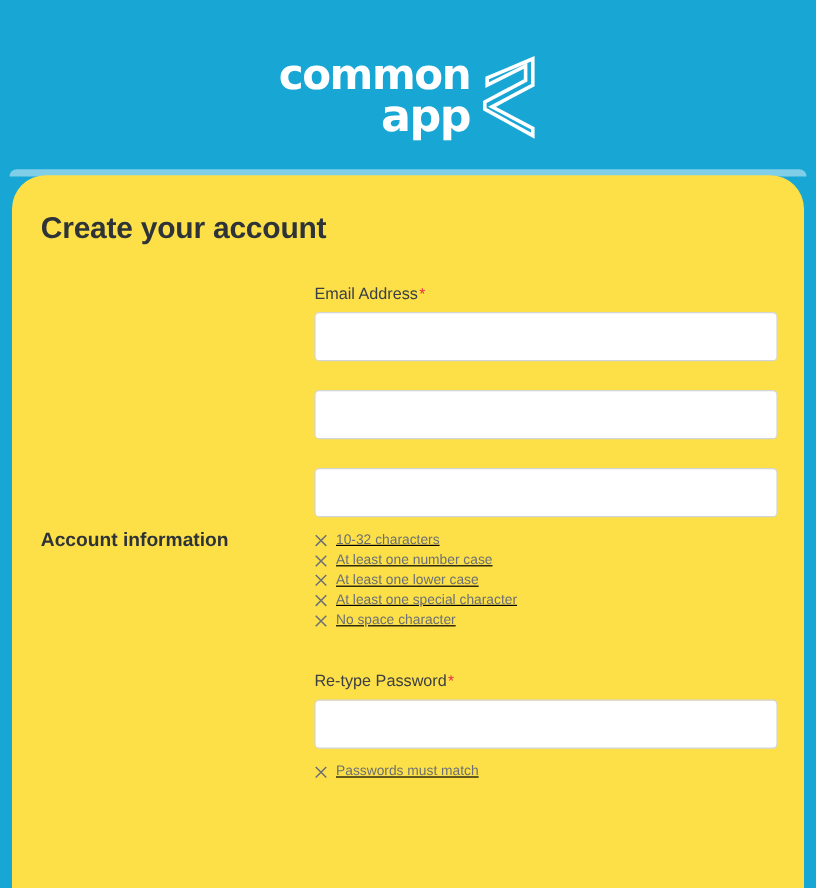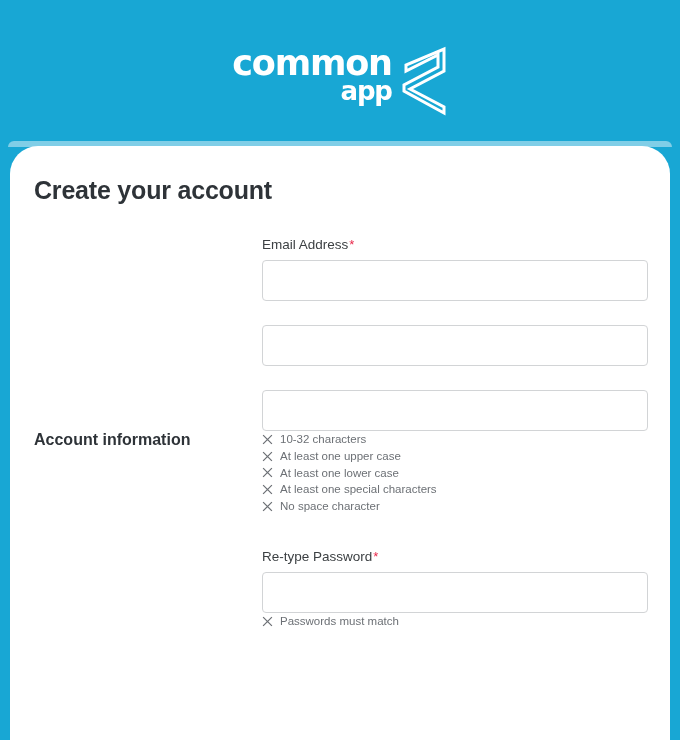--- a/index.html
+++ b/index.html
@@ -32,21 +32,21 @@
     align-items:flex-end;
     line-height:0.92;
   }
   .logo-word {
     color:#ffffff;
     font-family:"DejaVu Sans", sans-serif;
     font-weight:bold;
     font-size:35px;
     letter-spacing:-1.2px;
   }
-  .logo-word.second { font-size:26px; margin-top:1px; }
+  .logo-word.second { font-size:37px; margin-top:1px; }
   .logo-mark {
     width:48px; height:72px;
     margin-left:2px;
     margin-top:-2px;
   }
 
   
   .card-band {
     position:absolute;
     left:8px; right:8px;
@@ -55,21 +55,21 @@
     background:rgba(255,255,255,0.45);
     border-top-left-radius:26px;
     border-top-right-radius:26px;
   }
 
   
   .card {
     position:absolute;
     left:10px; right:10px;
     top:146px; bottom:0;
-    background:#ffffff;
+    background:#fde047;
     border-top-left-radius:28px;
     border-top-right-radius:28px;
     overflow:hidden;
   }
   .card-inner {
     padding:30px 24px 0 24px;
   }
 
   .page-title {
     font-size:25px;
@@ -116,21 +116,22 @@
     padding:0 10px;
     font-size:14px;
     font-family:"Liberation Sans", sans-serif;
     color:#2e3338;
     outline:none;
   }
 
   
   .rules {
     list-style:none;
-    margin-top:0;
+    margin-top:11px;
+    text-decoration:underline;
   }
   .rule {
     display:flex;
     align-items:center;
     gap:7px;
     font-size:11.5px;
     color:#6c7075;
     line-height:16.8px;
   }
   .rule-icon {
@@ -187,33 +188,33 @@
               <li class="rule">
                 <svg viewBox="0 0 12 12" class="rule-icon">
                   <path d="M1.2 1.2 L10.8 10.8 M10.8 1.2 L1.2 10.8" stroke="#6c7075" stroke-width="1.35" fill="none" stroke-linecap="butt"></path>
                 </svg>
                 <span>10-32 characters</span>
               </li>
               <li class="rule">
                 <svg viewBox="0 0 12 12" class="rule-icon">
                   <path d="M1.2 1.2 L10.8 10.8 M10.8 1.2 L1.2 10.8" stroke="#6c7075" stroke-width="1.35" fill="none" stroke-linecap="butt"></path>
                 </svg>
-                <span>At least one upper case</span>
+                <span>At least one number case</span>
               </li>
               <li class="rule">
                 <svg viewBox="0 0 12 12" class="rule-icon">
                   <path d="M1.2 1.2 L10.8 10.8 M10.8 1.2 L1.2 10.8" stroke="#6c7075" stroke-width="1.35" fill="none" stroke-linecap="butt"></path>
                 </svg>
                 <span>At least one lower case</span>
               </li>
               <li class="rule">
                 <svg viewBox="0 0 12 12" class="rule-icon">
                   <path d="M1.2 1.2 L10.8 10.8 M10.8 1.2 L1.2 10.8" stroke="#6c7075" stroke-width="1.35" fill="none" stroke-linecap="butt"></path>
                 </svg>
-                <span>At least one special characters</span>
+                <span>At least one special character</span>
               </li>
               <li class="rule">
                 <svg viewBox="0 0 12 12" class="rule-icon">
                   <path d="M1.2 1.2 L10.8 10.8 M10.8 1.2 L1.2 10.8" stroke="#6c7075" stroke-width="1.35" fill="none" stroke-linecap="butt"></path>
                 </svg>
                 <span>No space character</span>
               </li>
             </ul>
         </div>
 

